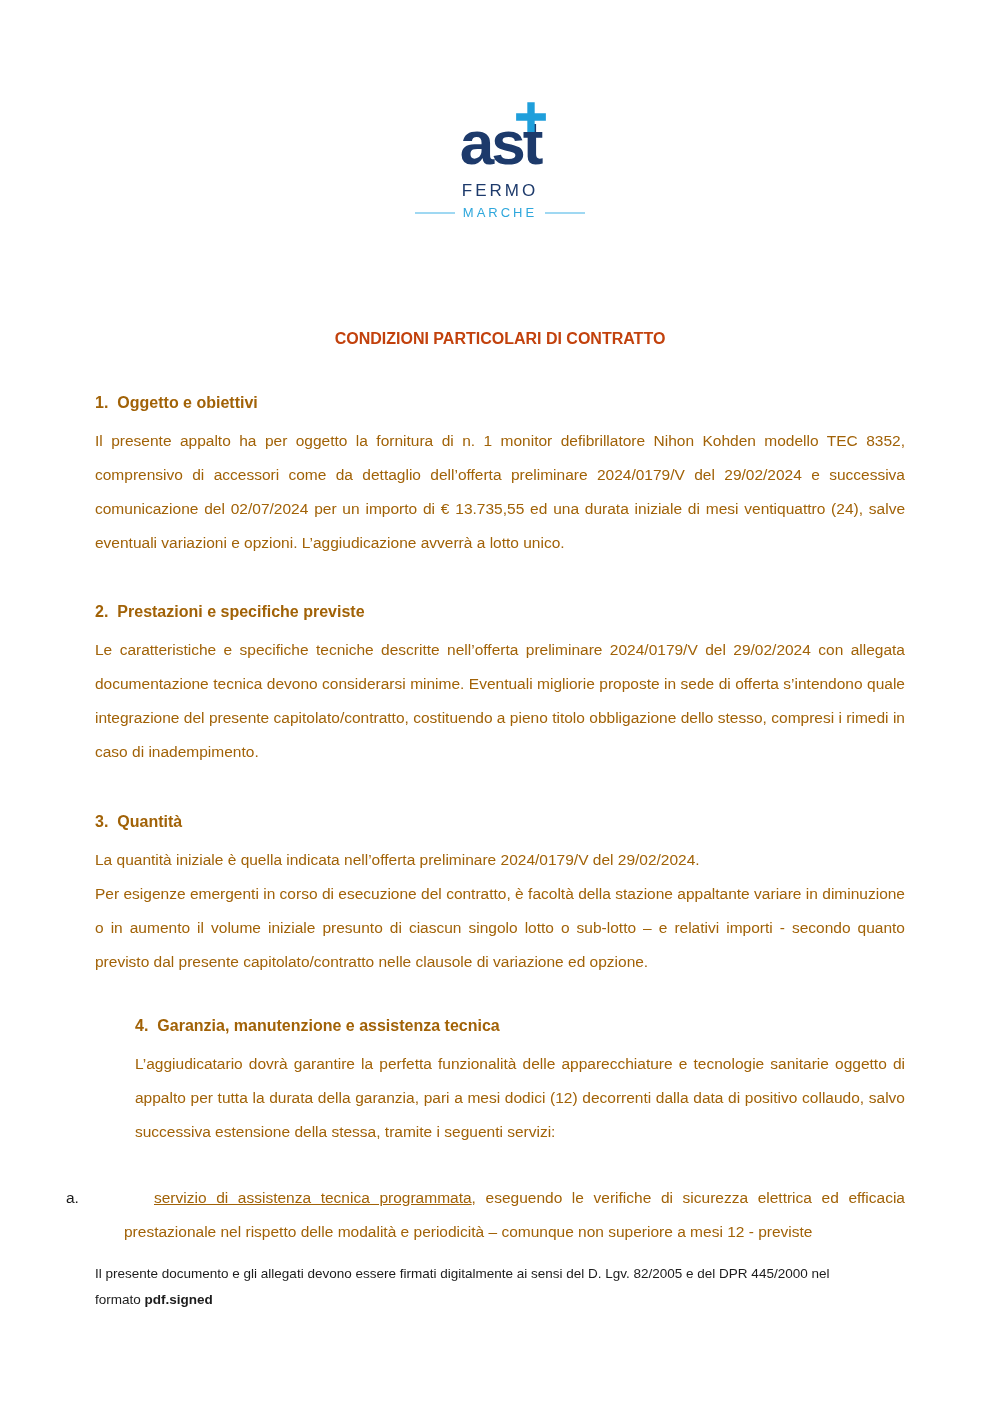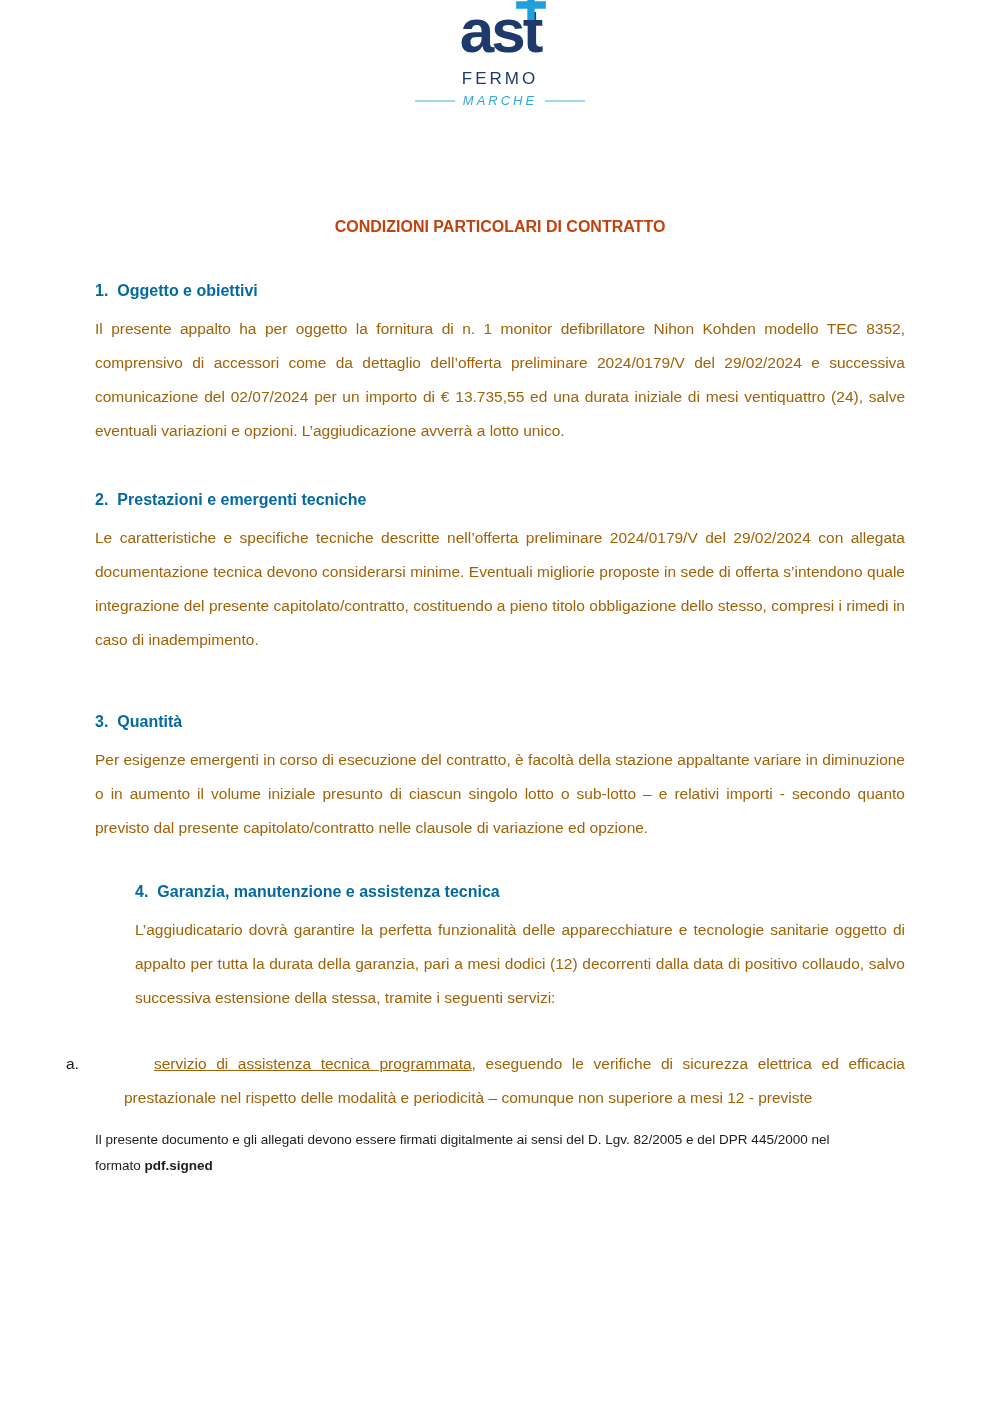--- a/index.html
+++ b/index.html
@@ -10,21 +10,21 @@
     height: 1414px;
     margin: 0 auto;
     background: #ffffff;
     font-family: "Liberation Sans", sans-serif;
     color: #1c1c1c;
     overflow: hidden;
   }
   .content { padding: 0 95px; }
 
   
-  .logo-block { text-align: center; }
+  .logo-block { padding-top: 112px; text-align: center; }
   .logo-wordmark-wrap { position: relative; display: inline-block; line-height: 1; }
   .logo-wordmark {
     font-size: 62px;
     font-weight: bold;
     letter-spacing: -3px;
     color: #1d3a6b;
     line-height: 1;
   }
   .plus-icon {
     position: absolute;
@@ -40,47 +40,46 @@
     font-weight: normal;
     letter-spacing: 3px;
     color: #1d3a6b;
   }
   .logo-subregion-row {
     margin-top: 4px;
     display: flex;
     align-items: center;
     justify-content: center;
     gap: 8px;
-    font-style: italic;
   }
   .logo-rule { width: 40px; height: 2px; background: #9fd8f2; }
   .logo-subregion {
     font-size: 13px;
     letter-spacing: 3px;
     color: #2ea7dc;
   }
 
   
   .doc-title {
     margin-top: 110px;
     text-align: center;
     font-size: 16px;
     font-weight: bold;
     color: #c2410c;
   }
   .section-1 { margin-top: 38px; }
   .section-2 { margin-top: 35px; }
-  .section-3 { margin-top: 48px; }
+  .section-3 { margin-top: 36px; }
   .section-4 { margin-top: 30px; margin-left: 40px; }
   .section-heading {
     font-size: 16px;
     font-weight: bold;
     line-height: 34px;
     margin-bottom: 4px;
-    color: #0369a1;
+    color: #a16207;
   }
   .section-heading .num { display: inline-block; margin-right: 9px; }
   .para {
     font-size: 15.5px;
     line-height: 34px;
     text-align: justify;
     text-align-last: left;
     color: #a16207;
   }
   .list-item-a {
@@ -136,29 +135,30 @@
 
     <div class="section-1">
       <div class="section-heading">
         <span class="num">1.</span><span>Oggetto e obiettivi</span>
       </div>
       <p class="para">Il presente appalto ha per oggetto la fornitura di n. 1 monitor defibrillatore Nihon Kohden modello TEC 8352, comprensivo di accessori come da dettaglio dell’offerta preliminare 2024/0179/V del 29/02/2024 e successiva comunicazione del 02/07/2024 per un importo di € 13.735,55 ed una durata iniziale di mesi ventiquattro (24), salve eventuali variazioni e opzioni. L’aggiudicazione avverrà a lotto unico.</p>
     </div>
 
     <div class="section-2">
       <div class="section-heading">
-        <span class="num">2.</span><span>Prestazioni e emergenti tecniche</span>
+        <span class="num">2.</span><span>Prestazioni e specifiche previste</span>
       </div>
       <p class="para">Le caratteristiche e specifiche tecniche descritte nell’offerta preliminare 2024/0179/V del 29/02/2024 con allegata documentazione tecnica devono considerarsi minime. Eventuali migliorie proposte in sede di offerta s’intendono quale integrazione del presente capitolato/contratto, costituendo a pieno titolo obbligazione dello stesso, compresi i rimedi in caso di inadempimento.</p>
     </div>
 
     <div class="section-3">
       <div class="section-heading">
         <span class="num">3.</span><span>Quantità</span>
       </div>
+      <p class="para">La quantità iniziale è quella indicata nell’offerta preliminare 2024/0179/V del 29/02/2024.</p>
       <p class="para">Per esigenze emergenti in corso di esecuzione del contratto, è facoltà della stazione appaltante variare in diminuzione o in aumento il volume iniziale presunto di ciascun singolo lotto o sub-lotto – e relativi importi - secondo quanto previsto dal presente capitolato/contratto nelle clausole di variazione ed opzione.</p>
     </div>
 
     <div class="section-4">
       <div class="section-heading">
         <span class="num">4.</span><span>Garanzia, manutenzione e assistenza tecnica</span>
       </div>
       <p class="para">L’aggiudicatario dovrà garantire la perfetta funzionalità delle apparecchiature e tecnologie sanitarie oggetto di appalto per tutta la durata della garanzia, pari a mesi dodici (12) decorrenti dalla data di positivo collaudo, salvo successiva estensione della stessa, tramite i seguenti servizi:</p>
     </div>
 

